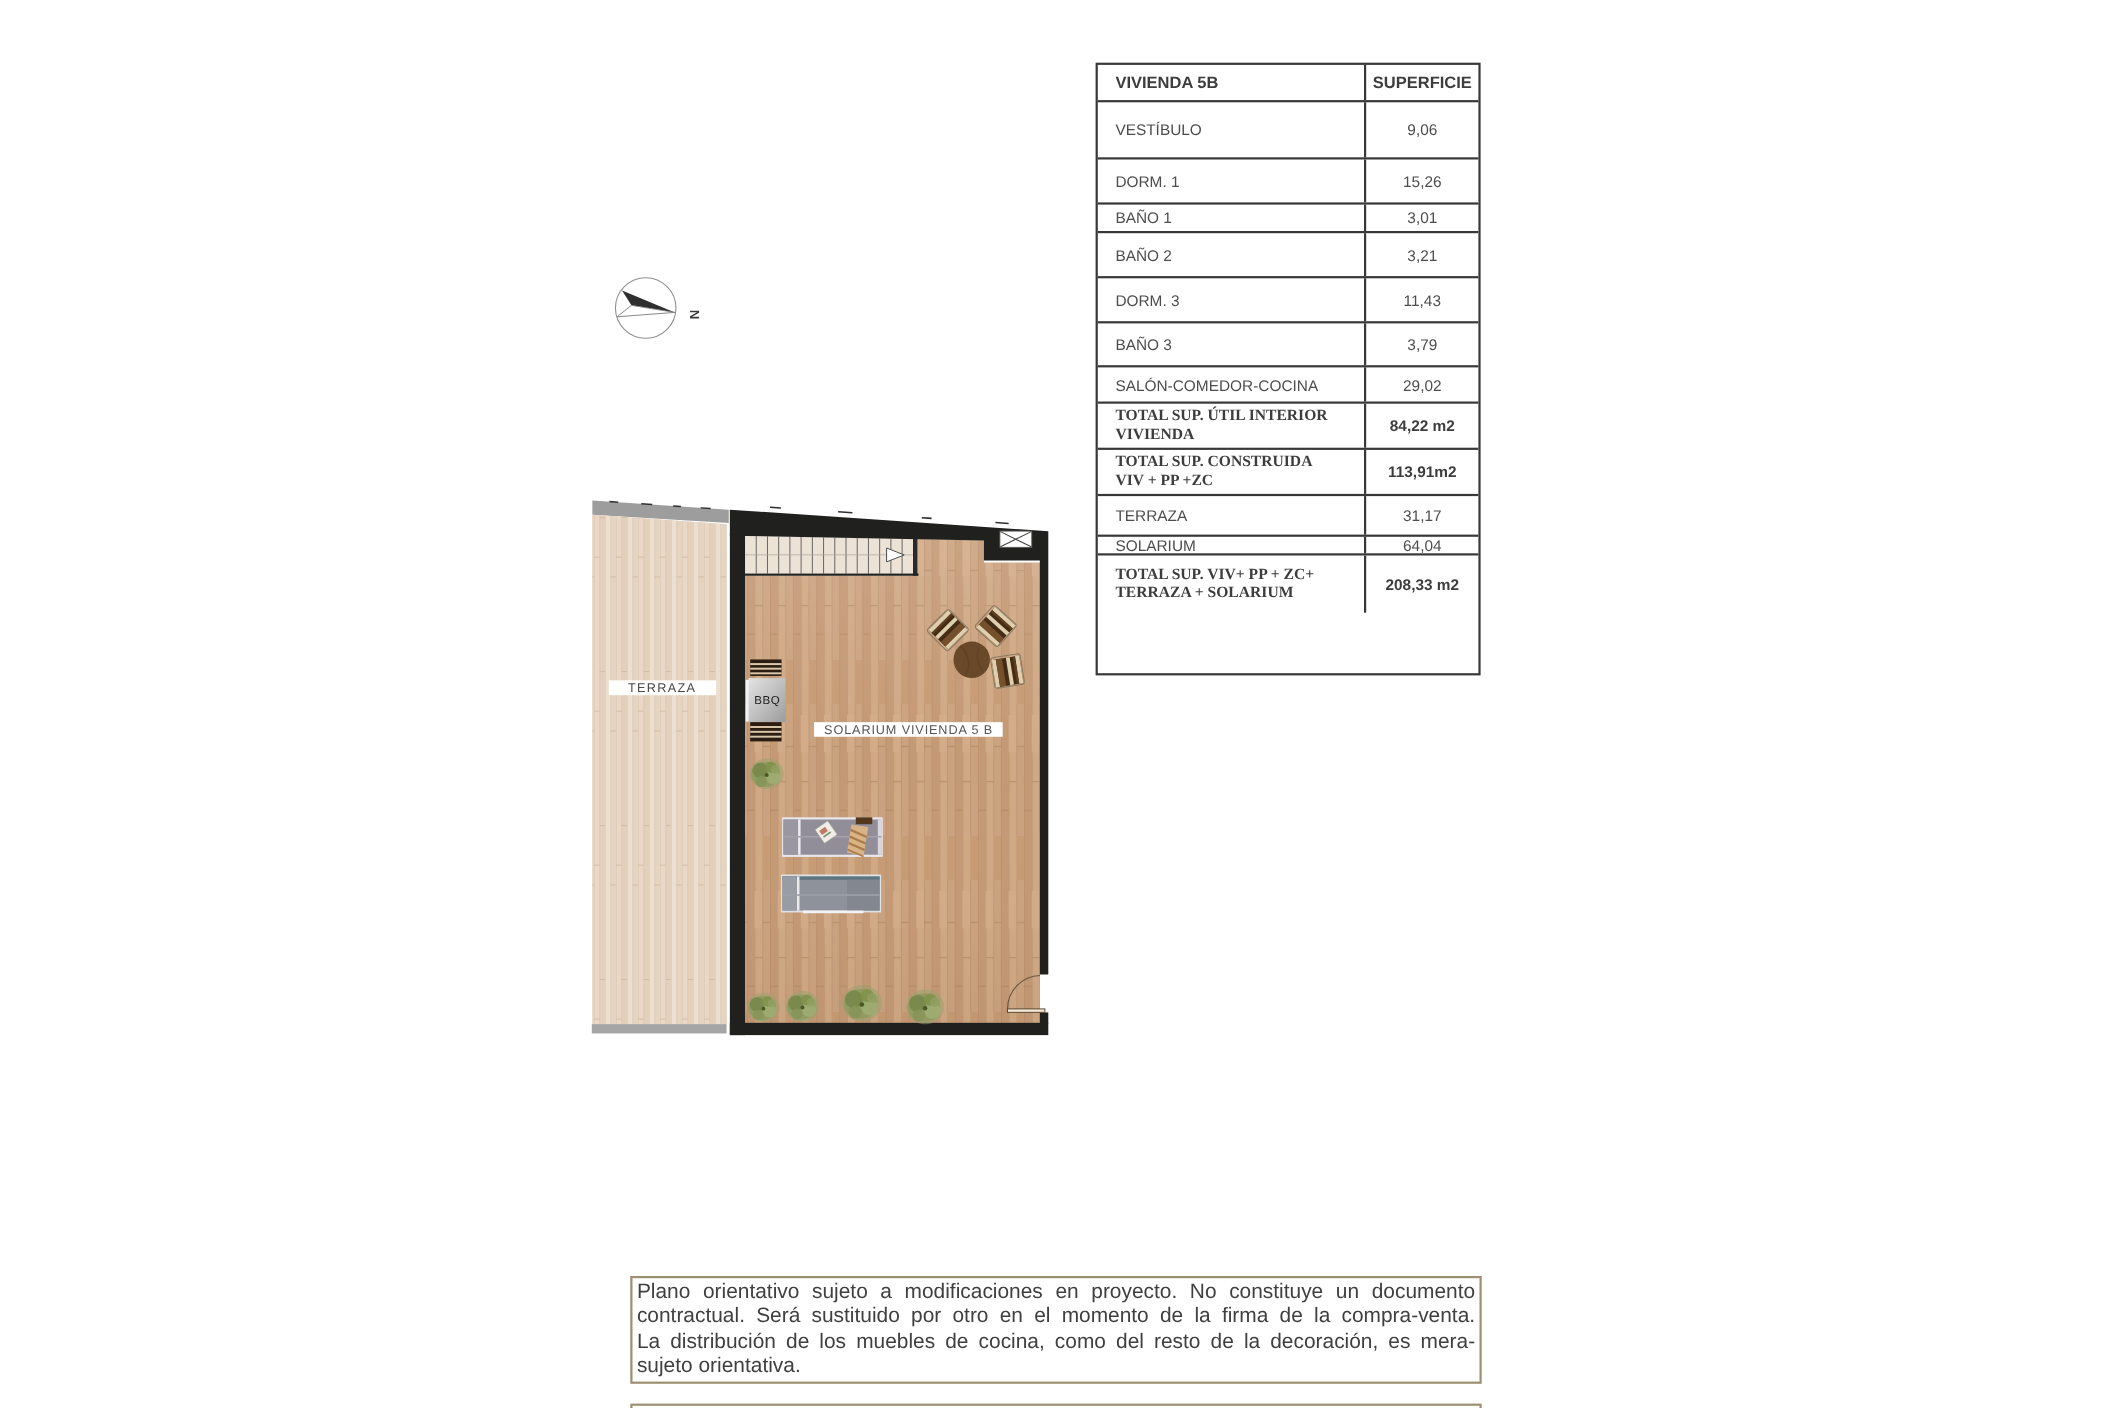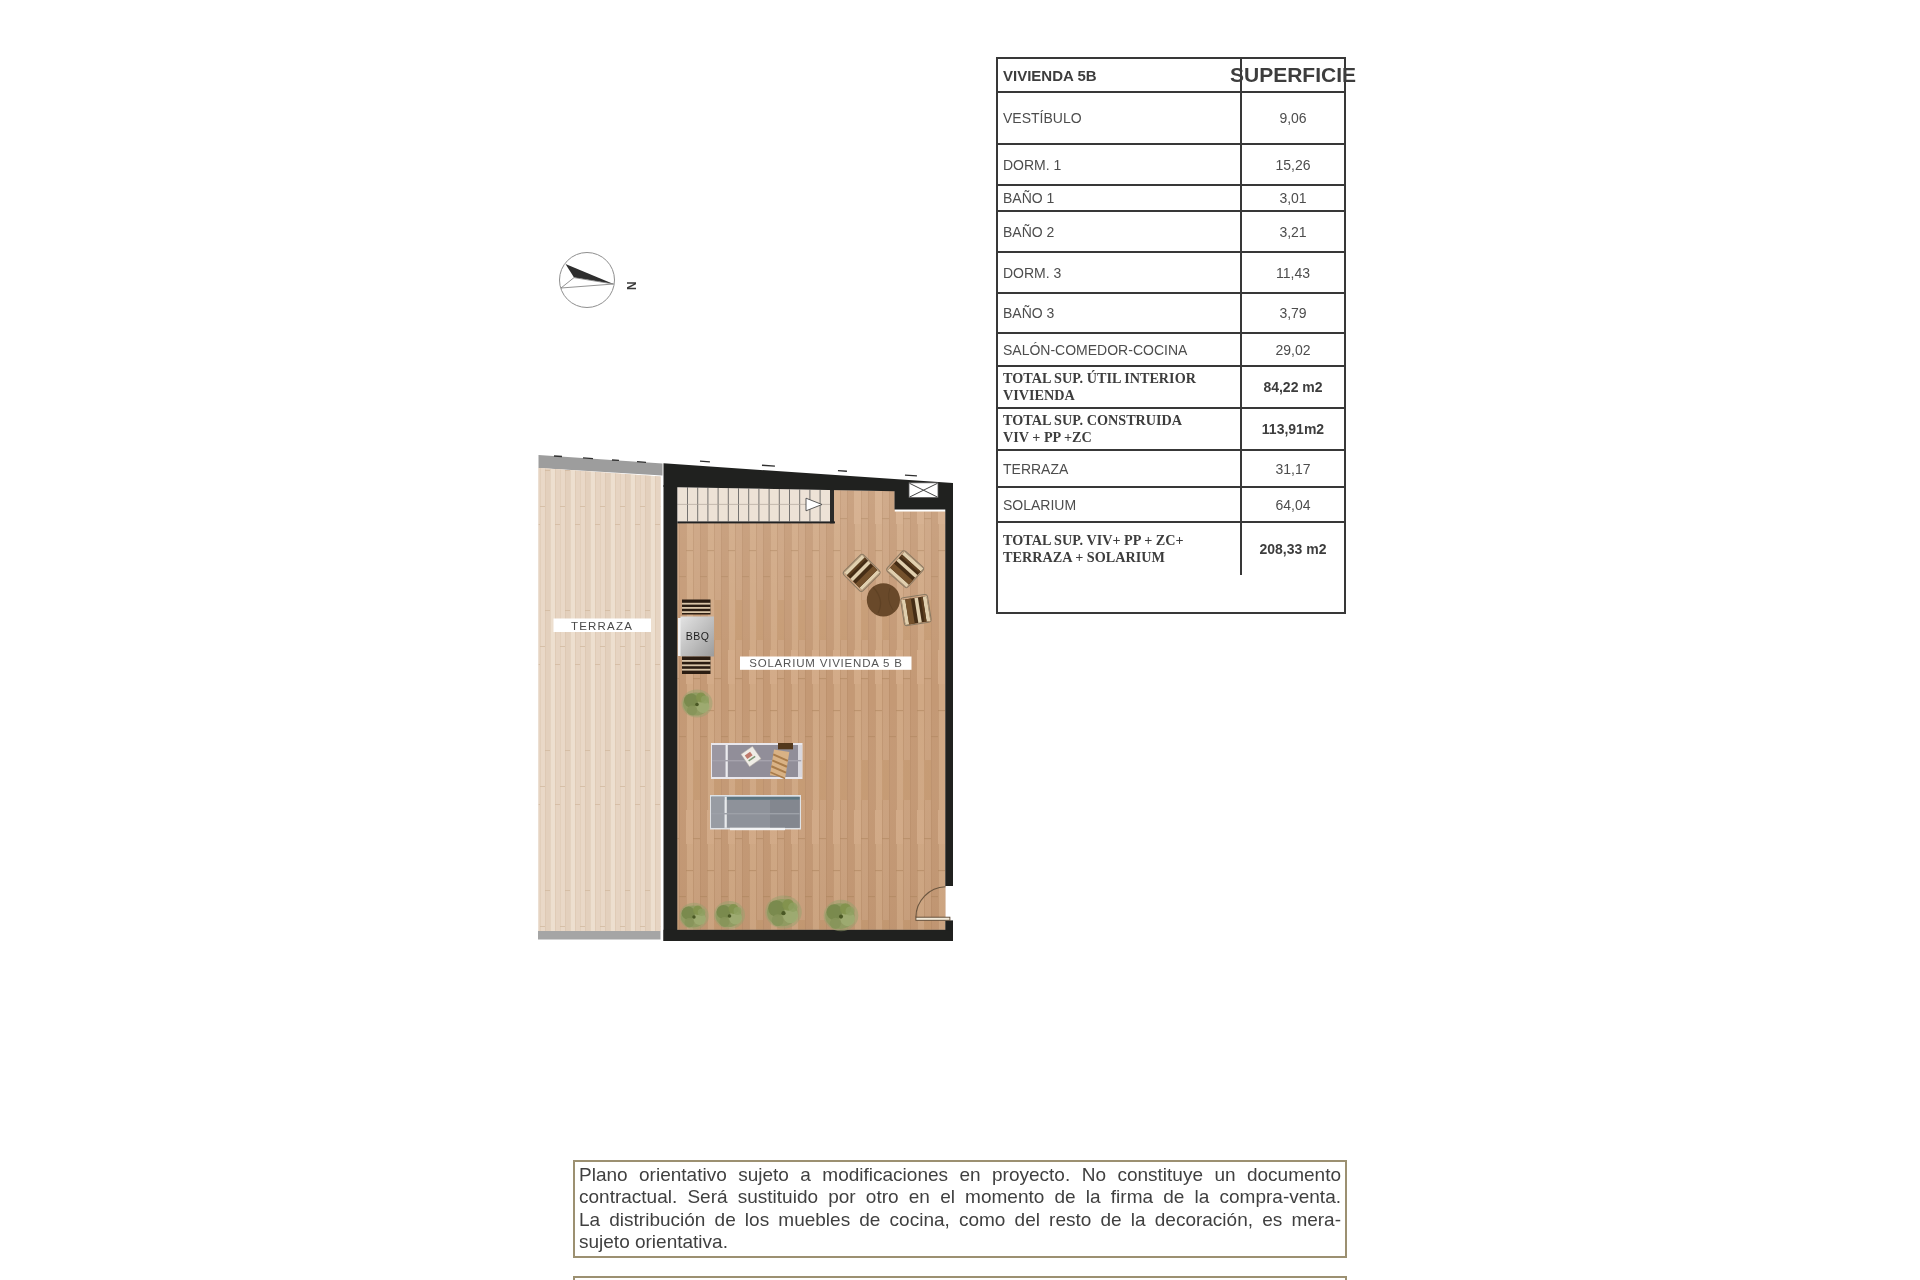--- a/index.html
+++ b/index.html
@@ -3,21 +3,21 @@
 <meta charset="utf-8">
 <style>
   html,body{margin:0;padding:0;width:1920px;height:1280px;background:#ffffff;overflow:hidden;
     font-family:"Liberation Sans", sans-serif;}
   .abs{position:absolute;}
   
   #tab{position:absolute;left:996px;top:57px;width:350px;height:557px;
        border:2px solid #383838;box-sizing:border-box;color:#4d4d4d;font-size:14px;}
   .row{display:flex;box-sizing:border-box;align-items:center;}
   .row.bt{border-top:2px solid #383838;}
-  .lc{flex:1;padding-left:5px;}
+  .lc{flex:1;padding-left:16px;}
   .vc{width:104px;border-left:2px solid #383838;box-sizing:border-box;text-align:center;
       align-self:stretch;display:flex;align-items:center;justify-content:center;}
   .b{font-weight:bold;color:#3d3d3d;}
   .sm{font-size:14.2px;line-height:17.5px;font-family:Liberation Serif, serif;}
   
   #disc{position:absolute;left:573px;top:1160px;width:774px;height:98px;box-sizing:border-box;
         border:2px solid #9c9071;color:#404040;font-size:19px;line-height:22.4px;
         padding:2px 4px 0 4px;}
   .jl{text-align:justify;text-align-last:justify;white-space:normal;}
   #disc2{position:absolute;left:573px;top:1276px;width:774px;height:30px;box-sizing:border-box;
@@ -250,21 +250,21 @@
   <g>
     <rect x="740" y="656.5" width="171.5" height="13.3" fill="#ffffff"></rect>
     <text x="826" y="667.3" font-size="11.5" fill="#555555" text-anchor="middle" letter-spacing="0.8">SOLARIUM VIVIENDA 5 B</text>
   </g>
 </svg>
 
 <div id="tab">
 
   <div class="row" style="height:32px">
       <div class="lc b" style="font-size:15px">VIVIENDA 5B</div>
-      <div class="vc b" style="font-size:21px">SUPERFICIE</div>
+      <div class="vc b" style="font-size:15px">SUPERFICIE</div>
     </div>
 
   <div class="row bt" style="height:52px">
       <div class="lc">VESTÍBULO</div>
       <div class="vc">9,06</div>
     </div>
 
   <div class="row bt" style="height:41px">
       <div class="lc">DORM. 1</div>
       <div class="vc">15,26</div>
@@ -304,21 +304,21 @@
   <div class="row bt" style="height:42px">
       <div class="lc b sm">TOTAL SUP. CONSTRUIDA<br>VIV + PP +ZC</div>
       <div class="vc b">113,91m2</div>
     </div>
 
   <div class="row bt" style="height:37px">
       <div class="lc">TERRAZA</div>
       <div class="vc">31,17</div>
     </div>
 
-  <div class="row bt" style="height:35px">
+  <div class="row bt" style="height:17px">
       <div class="lc">SOLARIUM</div>
       <div class="vc">64,04</div>
     </div>
 
   <div class="row bt" style="height:54px">
       <div class="lc b sm">TOTAL SUP. VIV+ PP + ZC+<br>TERRAZA + SOLARIUM</div>
       <div class="vc b">208,33 m2</div>
     </div>
 </div>
 

